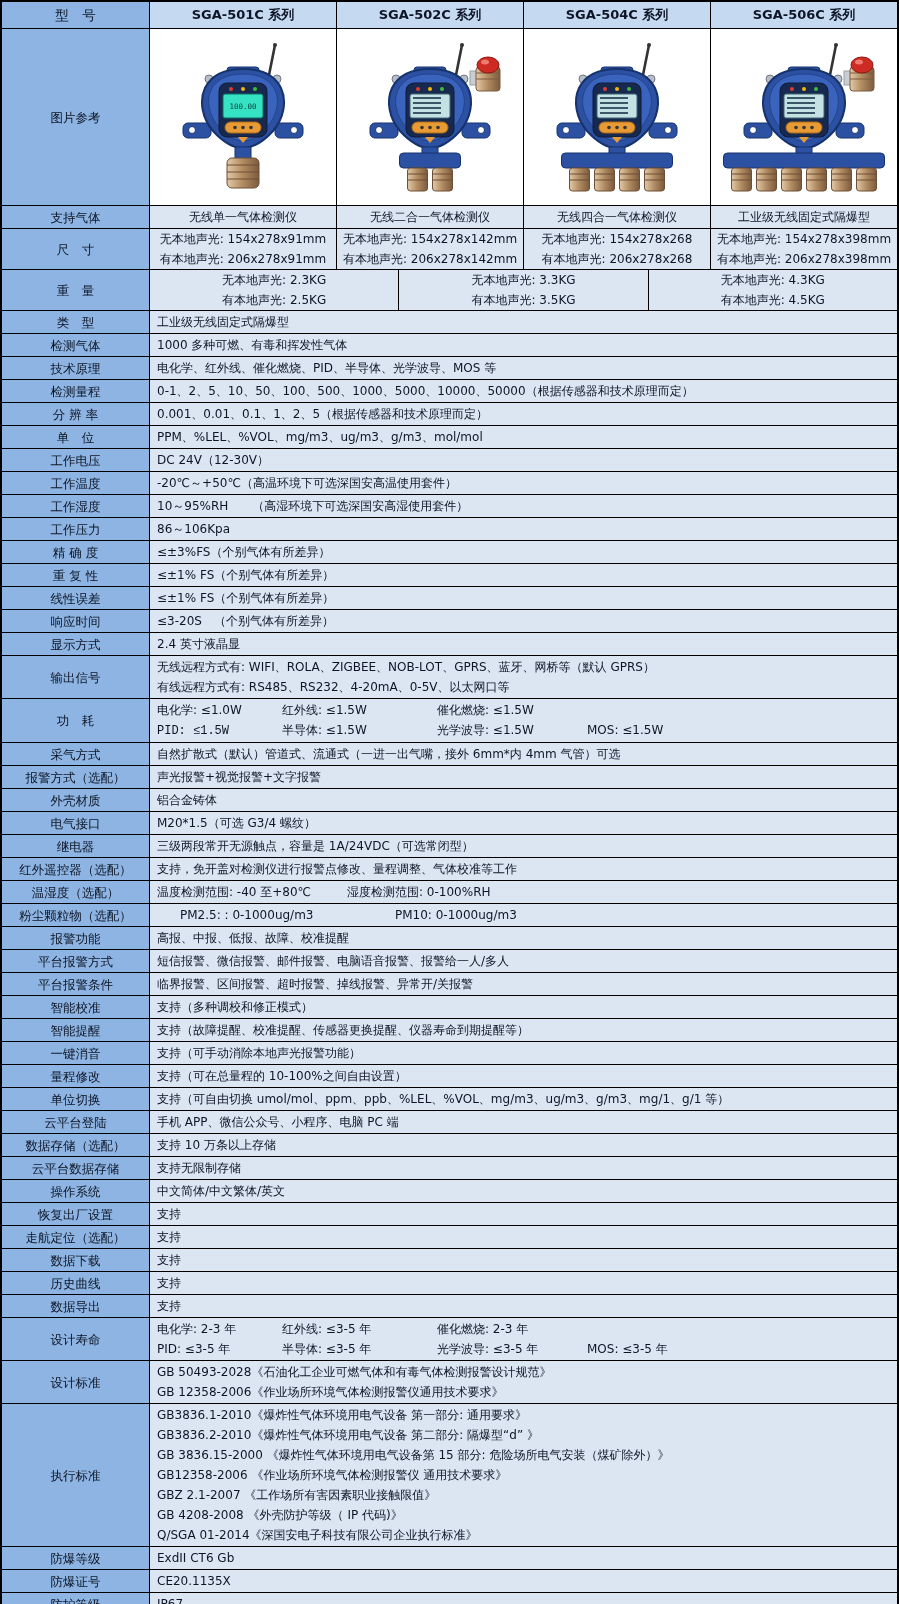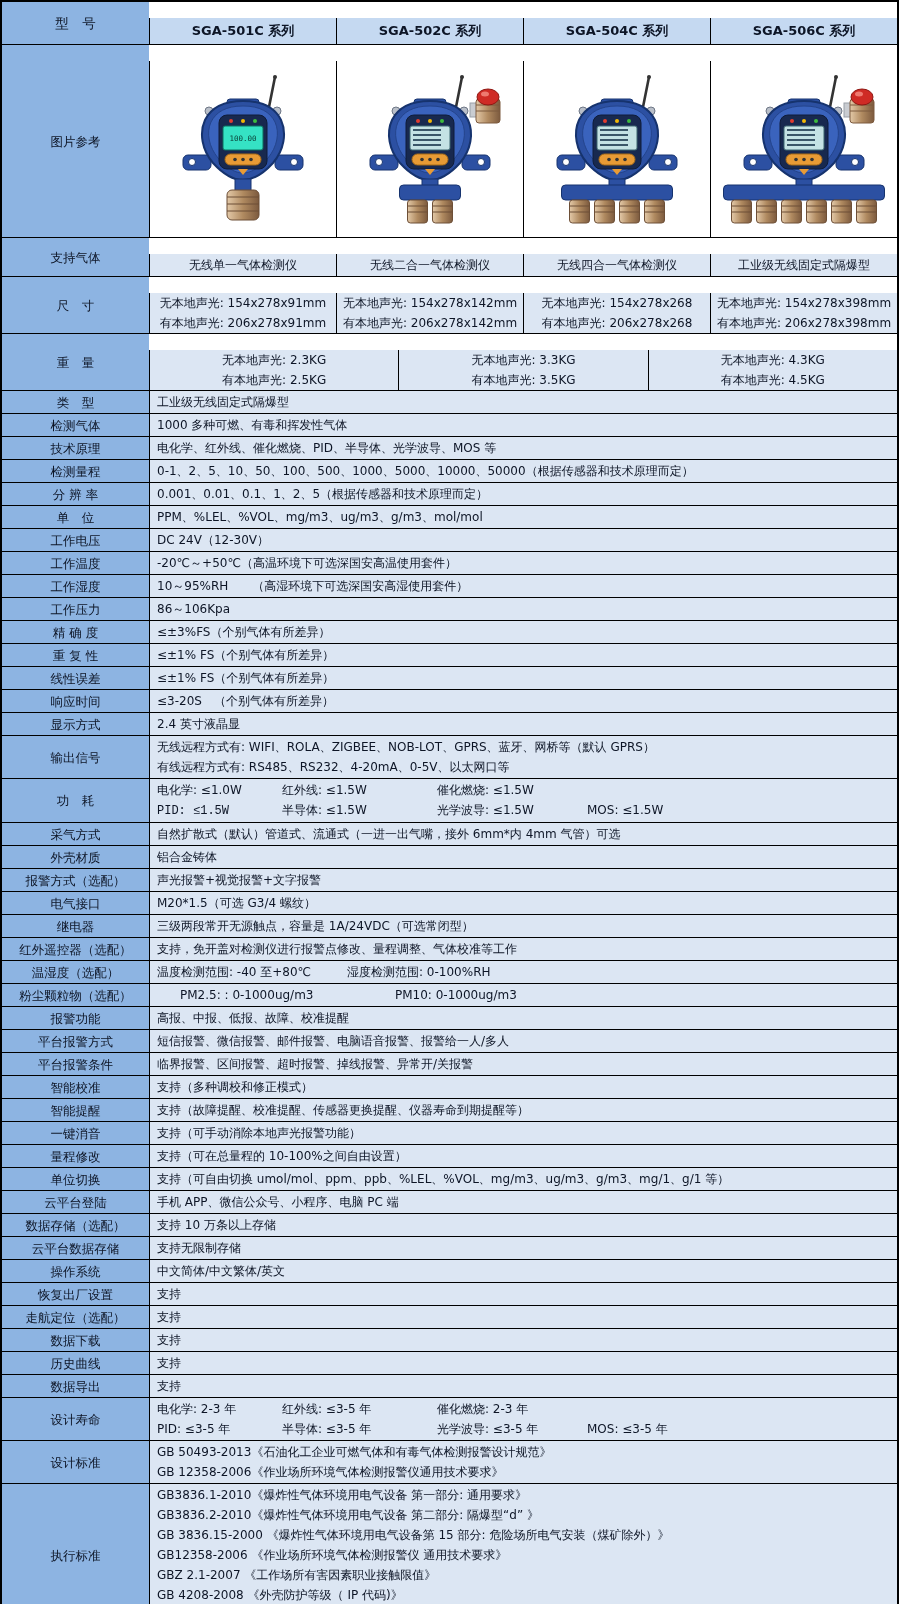--- a/index.html
+++ b/index.html
@@ -3,21 +3,21 @@
 <meta charset="utf-8">
 <style>
   html,body{margin:0;padding:0;background:#fff;}
   body{width:899px;font-family:"DejaVu Sans","Liberation Sans",sans-serif;color:var(--text,#0d1526);}
   .table{width:899px;box-sizing:border-box;border:2px solid var(--border,#000);background:#fff;}
   .row{display:flex;border-top:1px solid var(--border,#000);}
   .row:first-child{border-top:none;}
   .label{flex:0 0 147px;width:147px;box-sizing:border-box;background:var(--label_cell_bg,#8db4e2);
          display:flex;align-items:center;justify-content:center;text-align:center;
          font-weight:400;font-size:12.5px;padding:1px 3px;line-height:15px;}
-  .vals{flex:1 1 0;display:flex;min-width:0;margin-top:16px;}
+  .vals{flex:1 1 0;display:flex;min-width:0;}
   .col{flex:1 1 0;min-width:0;box-sizing:border-box;border-left:1px solid var(--border,#000);
        background:var(--value_cell_bg,#dce6f3);display:flex;flex-direction:column;
        align-items:center;justify-content:center;font-size:12px;text-align:center;}
   .r-header .col{background:var(--header_cell_bg,#c5d9f1);font-weight:700;font-size:13px;}
   .r-header .label,.r-header .col{min-height:26px;}
   .r-header .label{font-size:13.5px;}
   .r-images .col{background:var(--image_cell_bg,#ffffff);height:176px;justify-content:center;}
   .r-cols .col{min-height:22px;}
   .span-cell{flex:1 1 0;min-width:0;box-sizing:border-box;border-left:1px solid var(--border,#000);
              background:var(--value_cell_bg,#dce6f3);font-size:12px;
@@ -411,29 +411,29 @@
         <div class="line"><span class="seg" style="min-width: 125px; font-family: Liberation Mono, monospace;">PID: ≤1.5W</span><span class="seg" style="min-width: 155px;">半导体: ≤1.5W</span><span class="seg" style="min-width: 150px;">光学波导: ≤1.5W</span><span class="seg">MOS: ≤1.5W</span></div>
       </div>
     </div>
     <div class="row r-span">
       <div class="label">采气方式</div>
       <div class="span-cell">
         <div class="line">自然扩散式（默认）管道式、流通式（一进一出气嘴，接外 6mm*内 4mm 气管）可选</div>
       </div>
     </div>
     <div class="row r-span">
+      <div class="label">报警方式（选配）</div>
+      <div class="span-cell">
+        <div class="line">声光报警+视觉报警+文字报警</div>
+      </div>
+    </div>
+    <div class="row r-span">
       <div class="label">外壳材质</div>
       <div class="span-cell">
         <div class="line">铝合金铸体</div>
-      </div>
-    </div>
-    <div class="row r-span">
-      <div class="label">报警方式（选配）</div>
-      <div class="span-cell">
-        <div class="line">声光报警+视觉报警+文字报警</div>
       </div>
     </div>
     <div class="row r-span">
       <div class="label">电气接口</div>
       <div class="span-cell">
         <div class="line">M20*1.5（可选 G3/4 螺纹）</div>
       </div>
     </div>
     <div class="row r-span">
       <div class="label">继电器</div>
@@ -564,21 +564,21 @@
     <div class="row r-span">
       <div class="label">设计寿命</div>
       <div class="span-cell">
         <div class="line"><span class="seg" style="min-width: 125px;">电化学: 2-3 年</span><span class="seg" style="min-width: 155px;">红外线: ≤3-5 年</span><span class="seg">催化燃烧: 2-3 年</span></div>
         <div class="line"><span class="seg" style="min-width: 125px;">PID: ≤3-5 年</span><span class="seg" style="min-width: 155px;">半导体: ≤3-5 年</span><span class="seg" style="min-width: 150px;">光学波导: ≤3-5 年</span><span class="seg">MOS: ≤3-5 年</span></div>
       </div>
     </div>
     <div class="row r-span">
       <div class="label">设计标准</div>
       <div class="span-cell">
-        <div class="line">GB 50493-2013《石油化工企业可燃气体和有毒气体检测报警设计规范》</div>
+        <div class="line">GB 50493-2028《石油化工企业可燃气体和有毒气体检测报警设计规范》</div>
         <div class="line">GB 12358-2006《作业场所环境气体检测报警仪通用技术要求》</div>
       </div>
     </div>
     <div class="row r-span">
       <div class="label">执行标准</div>
       <div class="span-cell">
         <div class="line">GB3836.1-2010《爆炸性气体环境用电气设备 第一部分: 通用要求》</div>
         <div class="line">GB3836.2-2010《爆炸性气体环境用电气设备 第二部分: 隔爆型“d” 》</div>
         <div class="line">GB 3836.15-2000 《爆炸性气体环境用电气设备第 15 部分: 危险场所电气安装（煤矿除外）》</div>
         <div class="line">GB12358-2006 《作业场所环境气体检测报警仪 通用技术要求》</div>

